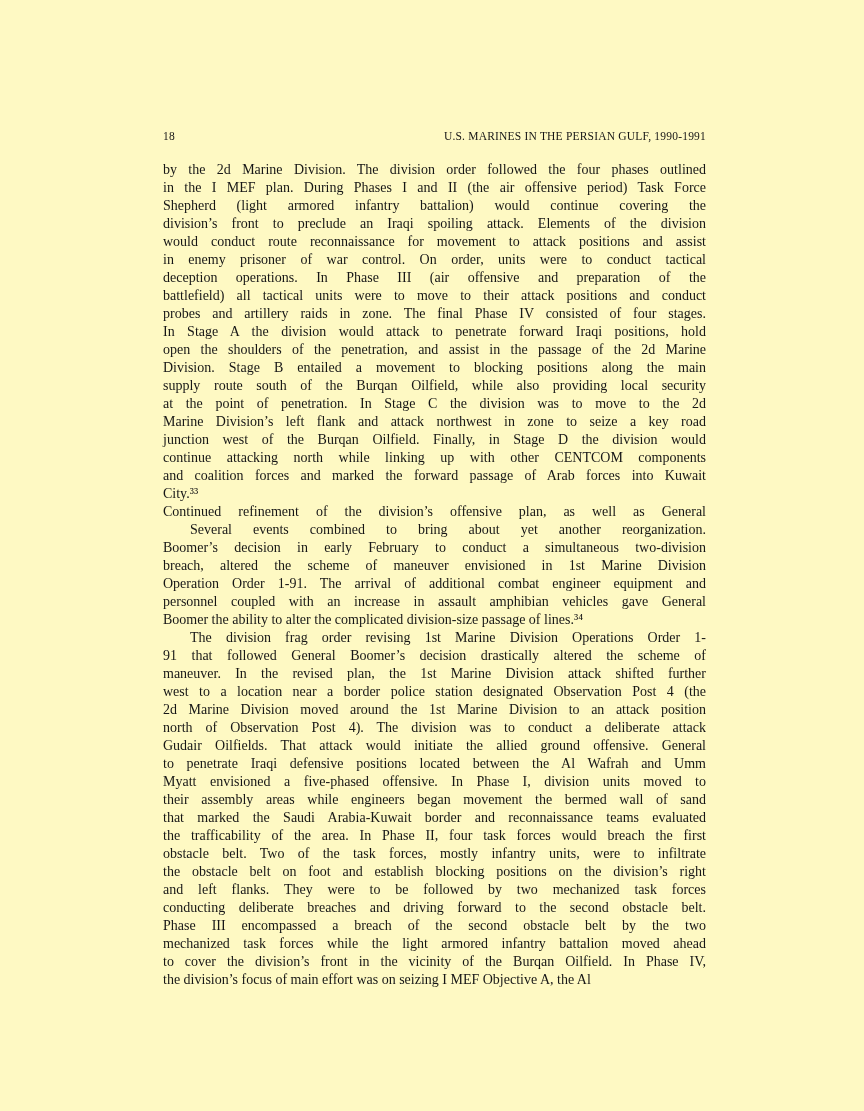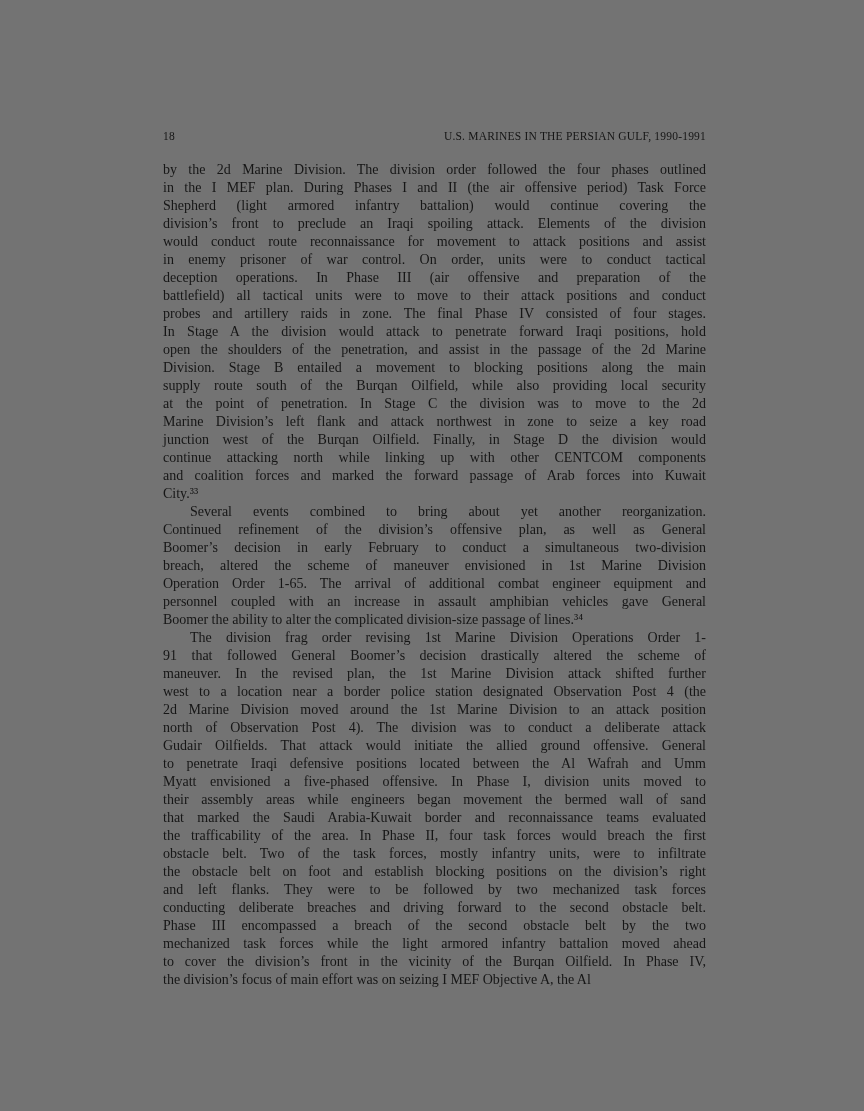--- a/index.html
+++ b/index.html
@@ -4,21 +4,21 @@
 <style>
   html, body {
     margin: 0;
     padding: 0;
     background: #ffffff;
   }
   .page {
     position: relative;
     width: 864px;
     height: 1111px;
-    background: #737373;
+    background: #fef9c3;
     overflow: hidden;
     font-family: "Liberation Serif", serif;
     color: #161616;
   }
   .header {
     position: absolute;
     left: 163px;
     top: 130px;
     width: 543px;
     display: flex;
@@ -82,25 +82,25 @@
         <div class="line">Division. Stage B entailed a movement to blocking positions along the main</div>
         <div class="line">supply route south of the Burqan Oilfield, while also providing local security</div>
         <div class="line">at the point of penetration. In Stage C the division was to move to the 2d</div>
         <div class="line">Marine Division’s left flank and attack northwest in zone to seize a key road</div>
         <div class="line">junction west of the Burqan Oilfield. Finally, in Stage D the division would</div>
         <div class="line">continue attacking north while linking up with other CENTCOM components</div>
         <div class="line">and coalition forces and marked the forward passage of Arab forces into Kuwait</div>
         <div class="line last">City.³³</div>
       </div>
       <div class="para">
+        <div class="line">Continued refinement of the division’s offensive plan, as well as General</div>
         <div class="line indent">Several events combined to bring about yet another reorganization.</div>
-        <div class="line">Continued refinement of the division’s offensive plan, as well as General</div>
         <div class="line">Boomer’s decision in early February to conduct a simultaneous two-division</div>
         <div class="line">breach, altered the scheme of maneuver envisioned in 1st Marine Division</div>
-        <div class="line">Operation Order 1-65. The arrival of additional combat engineer equipment and</div>
+        <div class="line">Operation Order 1-91. The arrival of additional combat engineer equipment and</div>
         <div class="line">personnel coupled with an increase in assault amphibian vehicles gave General</div>
         <div class="line last">Boomer the ability to alter the complicated division-size passage of lines.³⁴</div>
       </div>
       <div class="para">
         <div class="line indent">The division frag order revising 1st Marine Division Operations Order 1-</div>
         <div class="line">91 that followed General Boomer’s decision drastically altered the scheme of</div>
         <div class="line">maneuver. In the revised plan, the 1st Marine Division attack shifted further</div>
         <div class="line">west to a location near a border police station designated Observation Post 4 (the</div>
         <div class="line">2d Marine Division moved around the 1st Marine Division to an attack position</div>
         <div class="line">north of Observation Post 4). The division was to conduct a deliberate attack</div>

